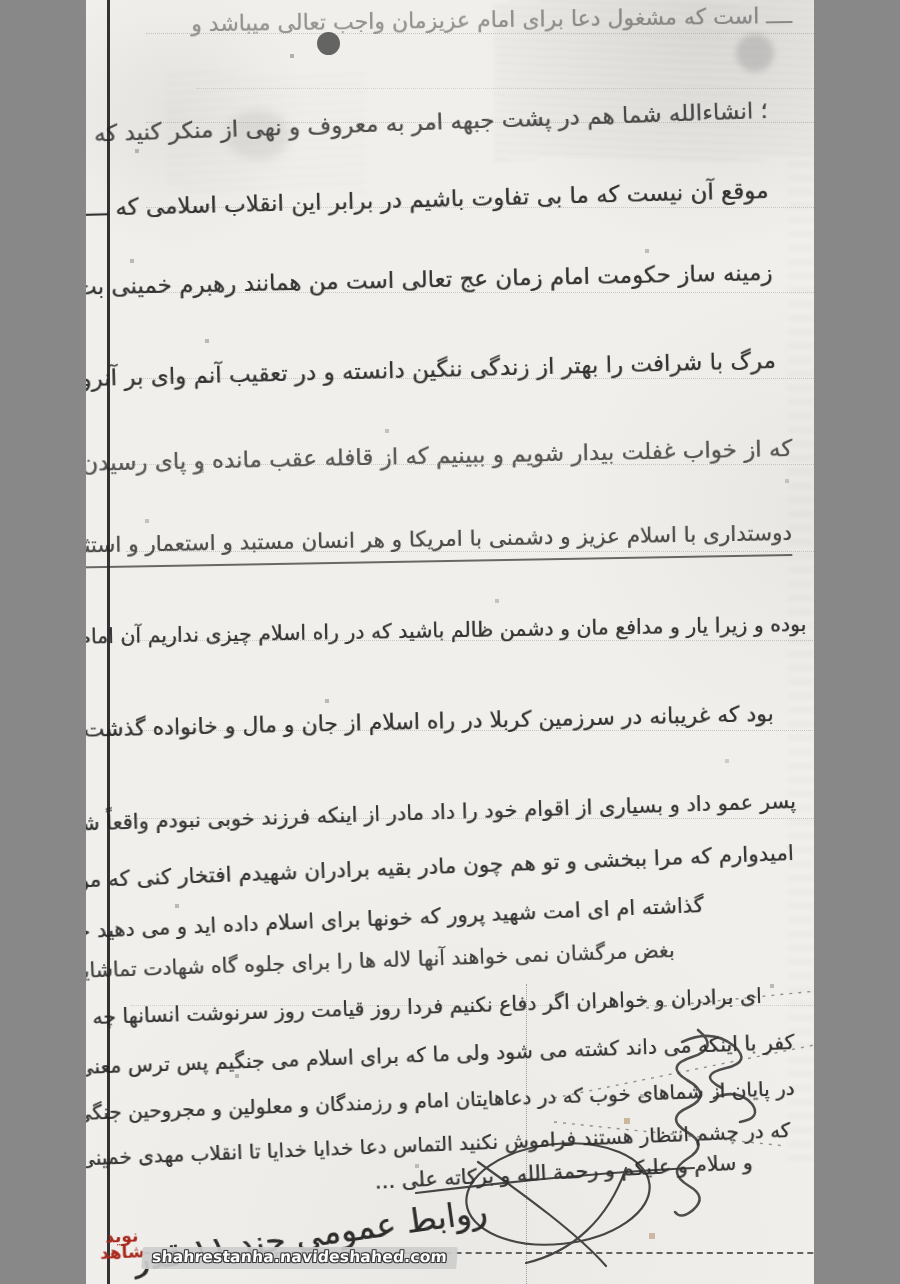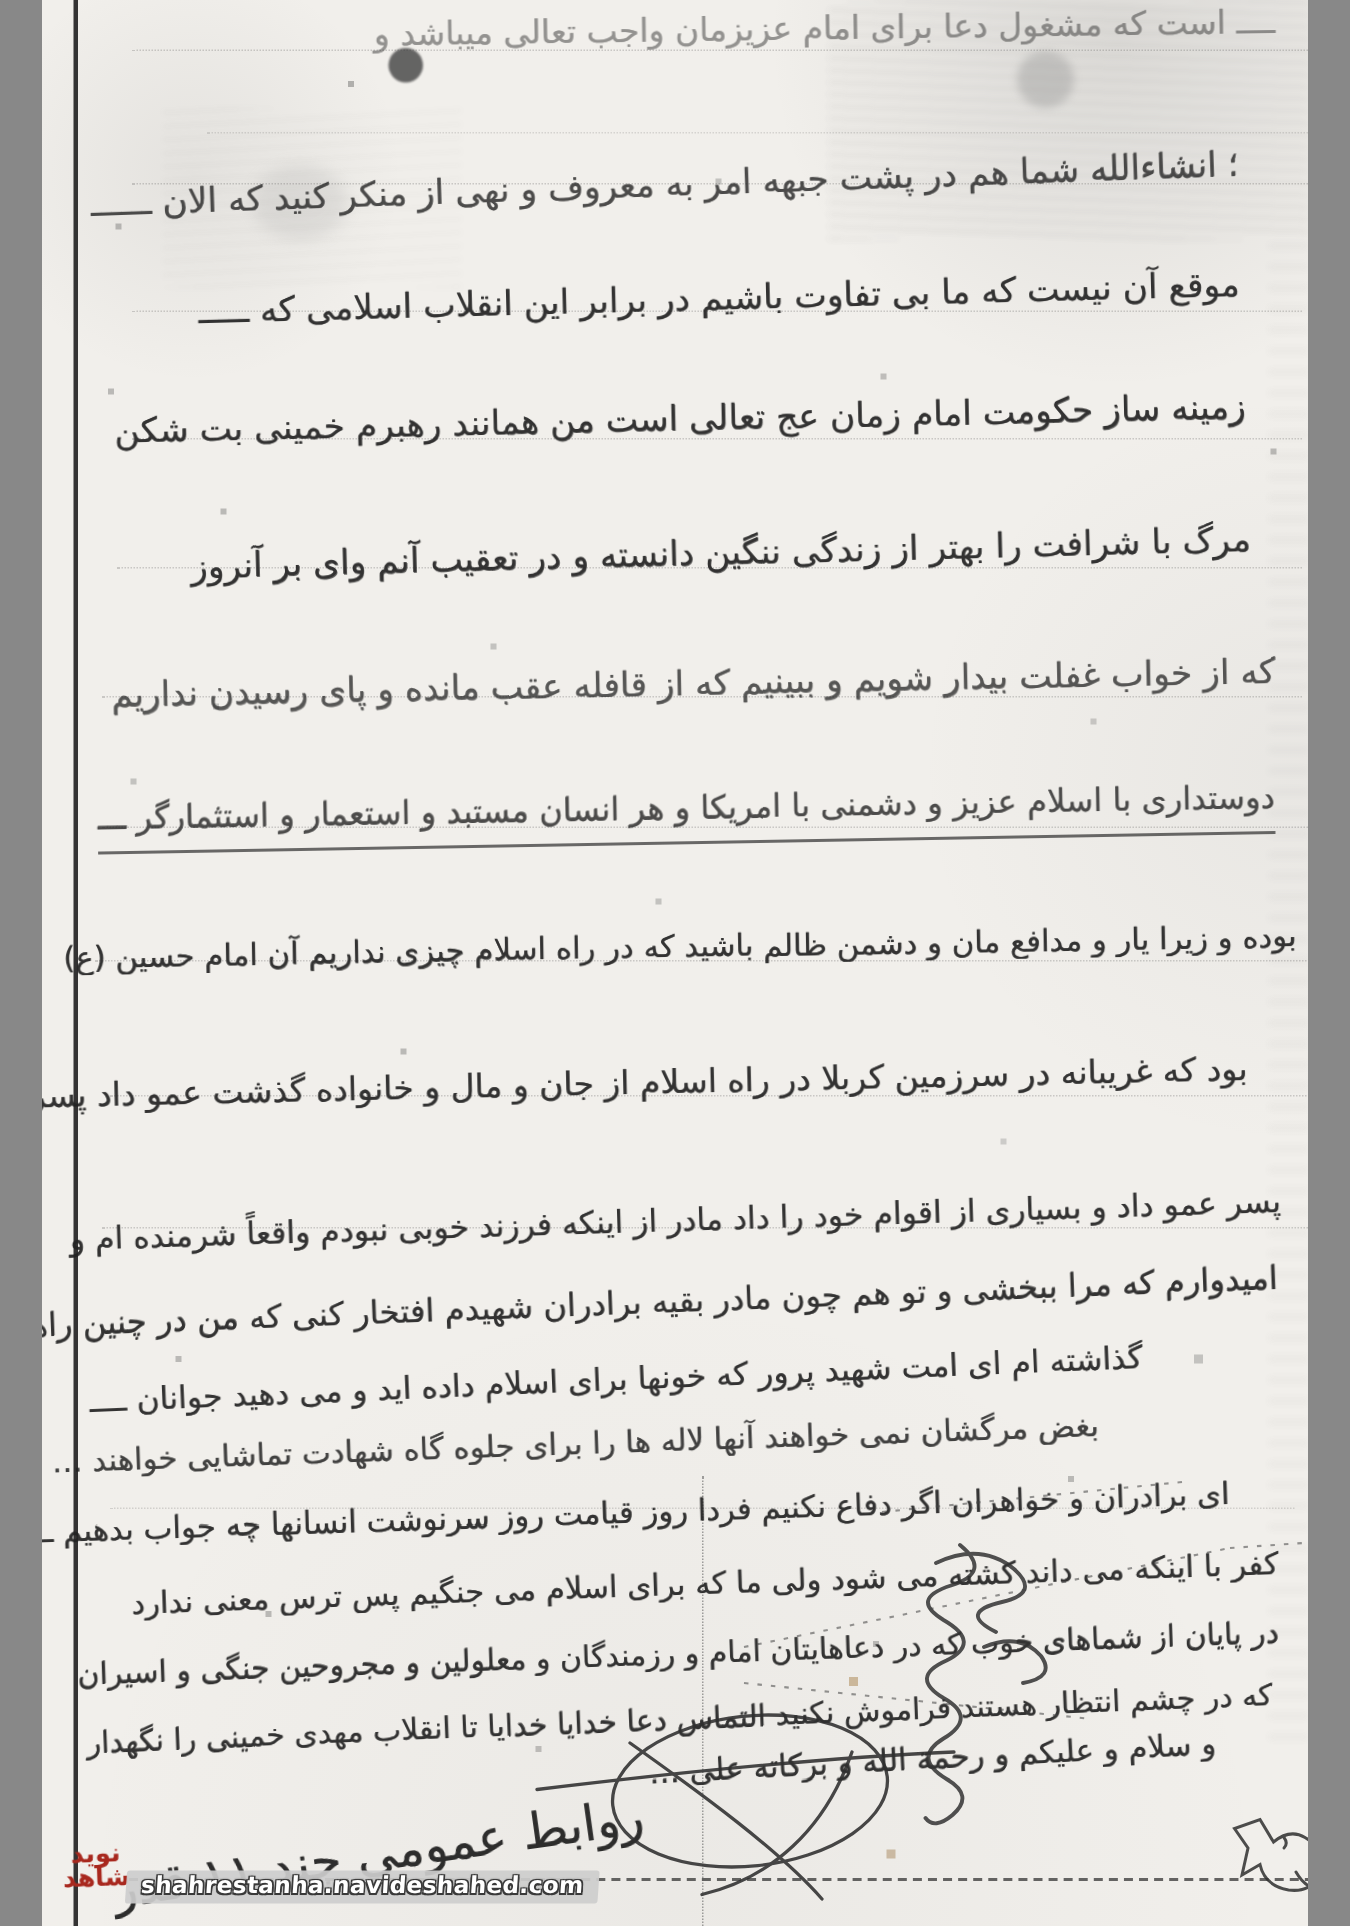--- a/index.html
+++ b/index.html
@@ -1,18 +1,18 @@
 <!DOCTYPE html>
 <html lang="fa"><head>
 <meta charset="utf-8">
 <style>
   html,body{margin:0;padding:0;background:#888;}
   .paper{
     position:relative;
-    width:844px;height:1284px;
+    width:728px;height:1284px;
     margin:0 auto;
     overflow:hidden;
     background-color:#f1efeb;
     background-image:
       radial-gradient(circle at 85% 2%, rgba(110,110,110,.16), transparent 16%),
       radial-gradient(circle at 12% 9%, rgba(110,110,110,.10), transparent 10%),
       radial-gradient(circle at 99% 40%, rgba(130,130,130,.08), transparent 22%),
       radial-gradient(circle at 50% 98%, rgba(120,120,120,.05), transparent 30%);
     font-family:"DejaVu Sans", sans-serif;
     color:#262626;

